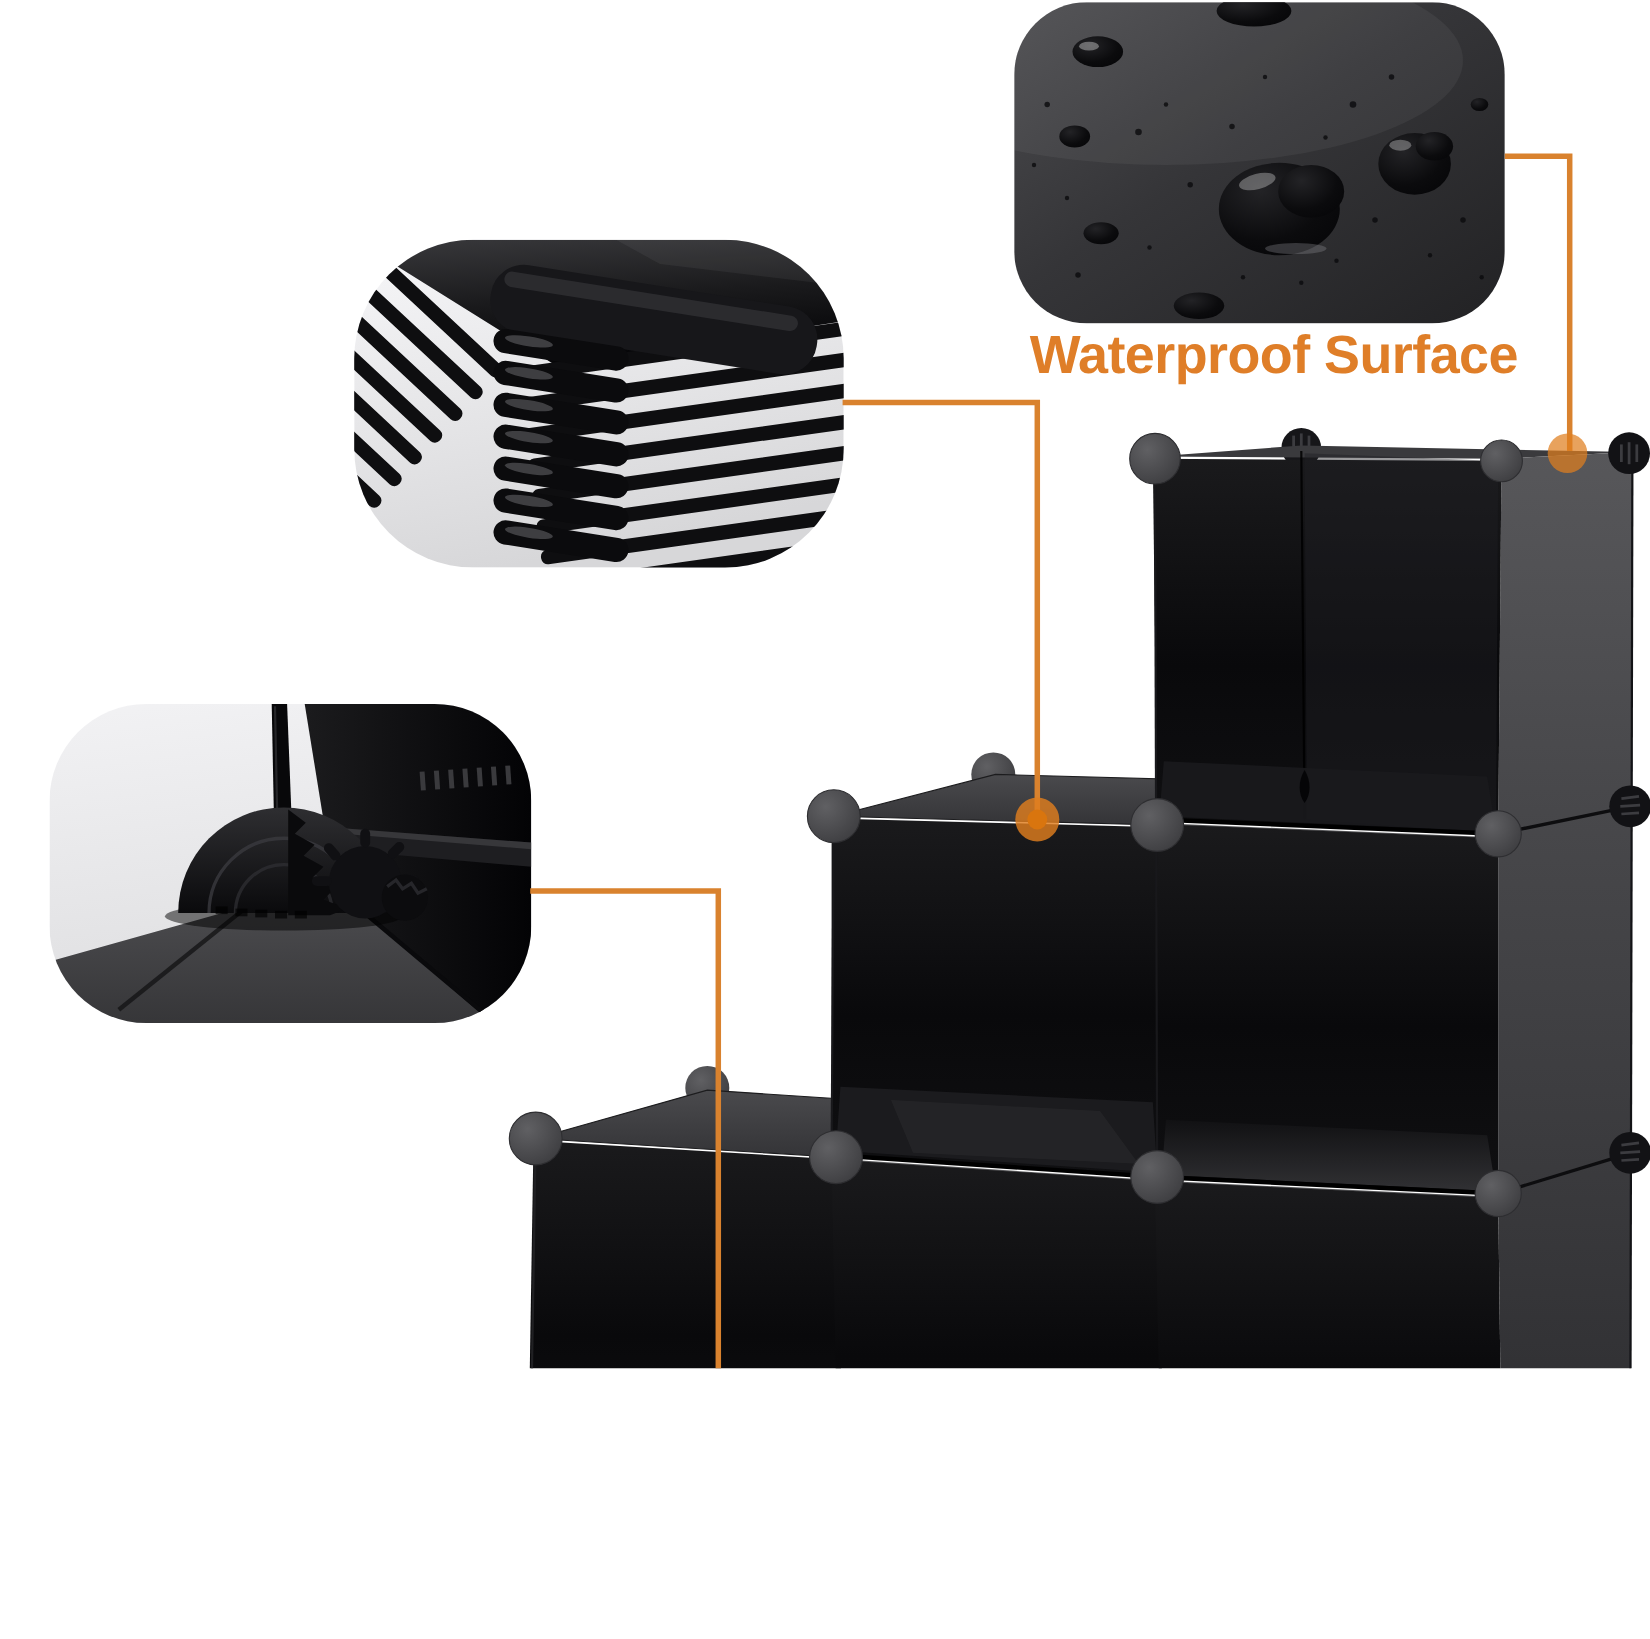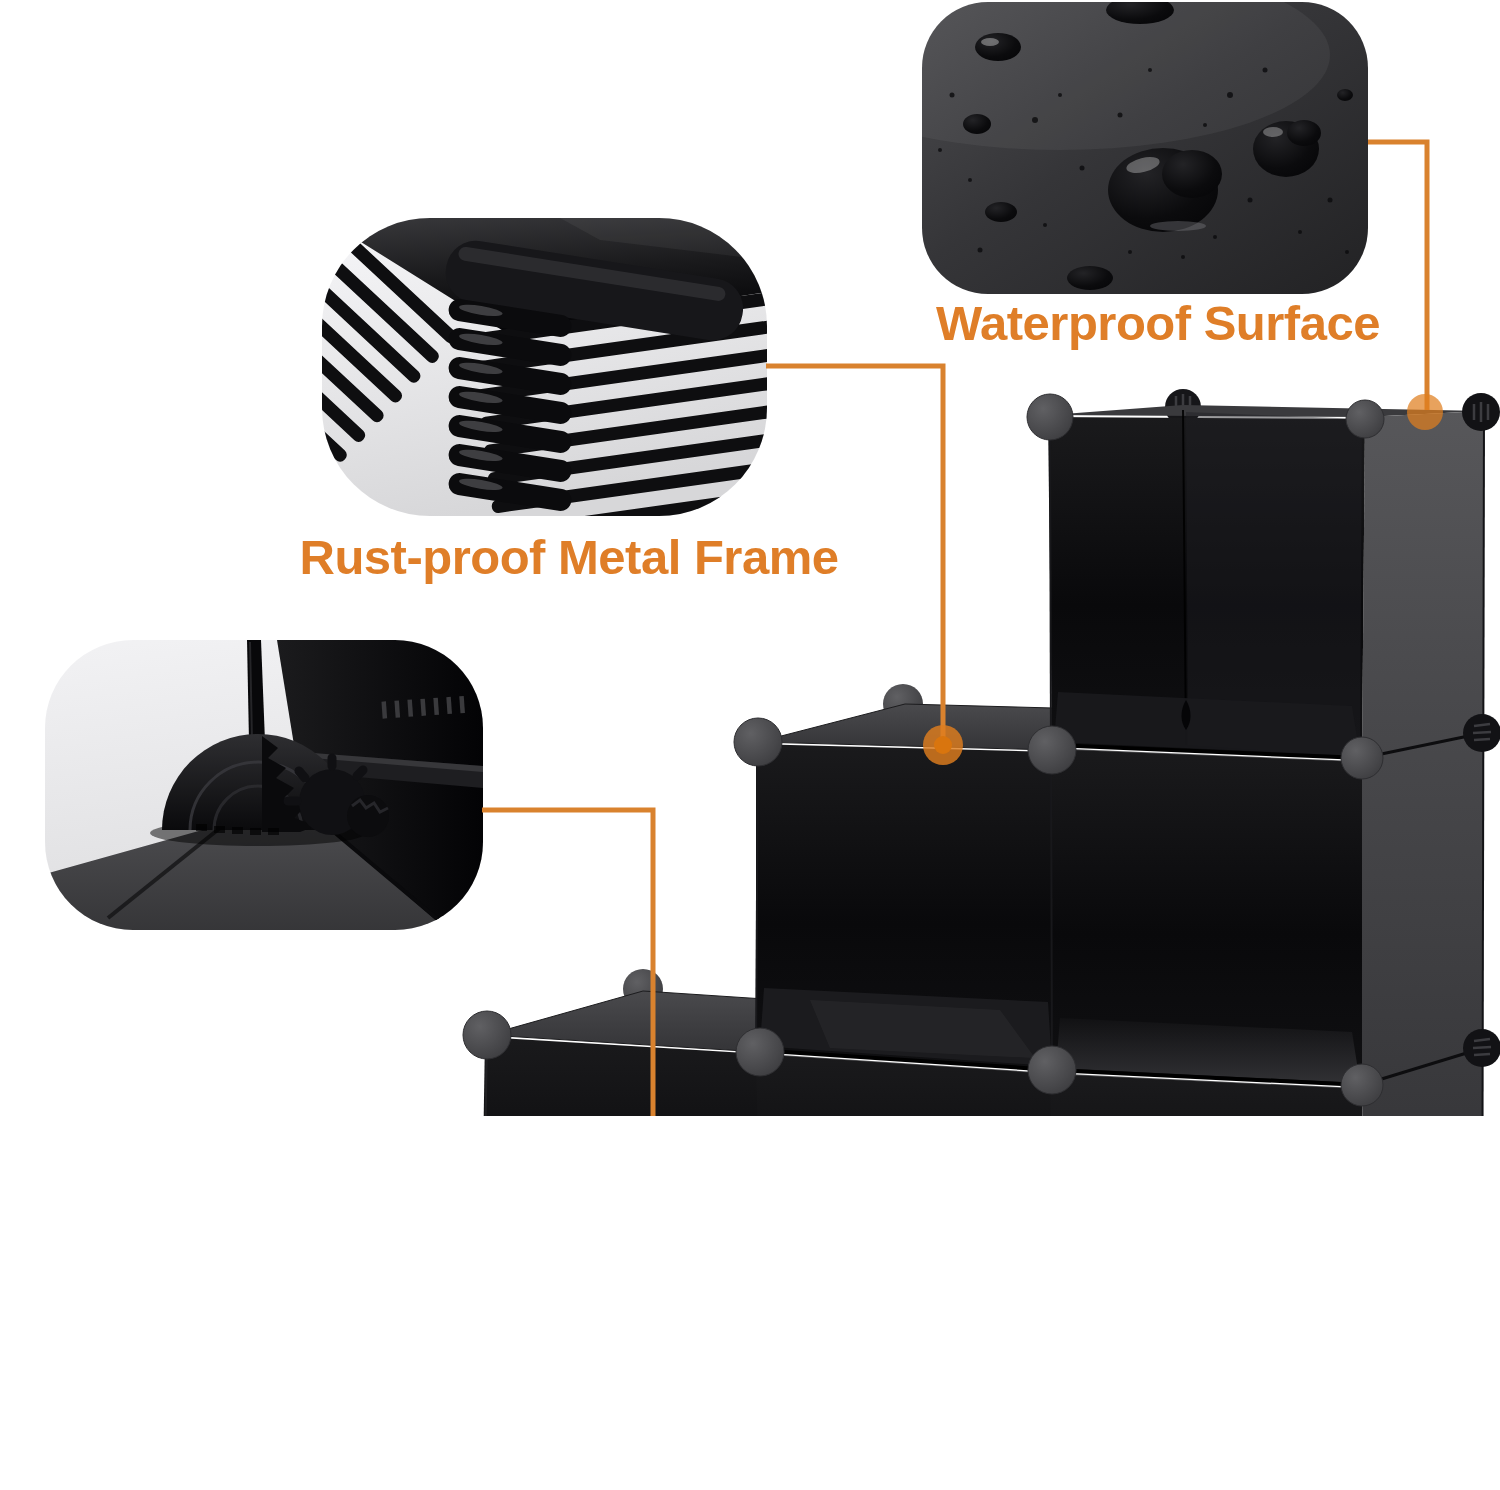--- a/index.html
+++ b/index.html
@@ -1,18 +1,18 @@
 <!DOCTYPE html>
 <html><head>
 <meta charset="utf-8">
 <style>
   html,body{margin:0;padding:0;background:#ffffff;}
   .canvas{
     position:relative;
-    width:1500px;height:1116px;
+    width:1500px;height:1244px;
     background:#ffffff;
     overflow:hidden;
     font-family:"Liberation Sans", sans-serif;
   }
   .scene-svg{position:absolute;left:0;top:0;width:1500px;height:1490px;}
   .callout-label{
     position:absolute;
     font-family:"Liberation Sans", sans-serif;
     font-weight:700;
     font-size:49px;
@@ -407,15 +407,14 @@
     </g>
     <g>
       <path d="M482,810 H653 V1275"></path>
       <circle cx="651" cy="1277" r="19" fill="#DF7E1E" stroke="none" opacity="0.85"></circle>
       <circle cx="651" cy="1277" r="9" fill="#C96A0C" stroke="none"></circle>
     </g>
   </g>
 </svg>
 
 <div class="callout-label" id="label-waterproof">Waterproof Surface</div>
-<div class="callout-label" id="label-frame">Rust-proof Metal Frame</div>
 
 </div>
 
 </body></html>

